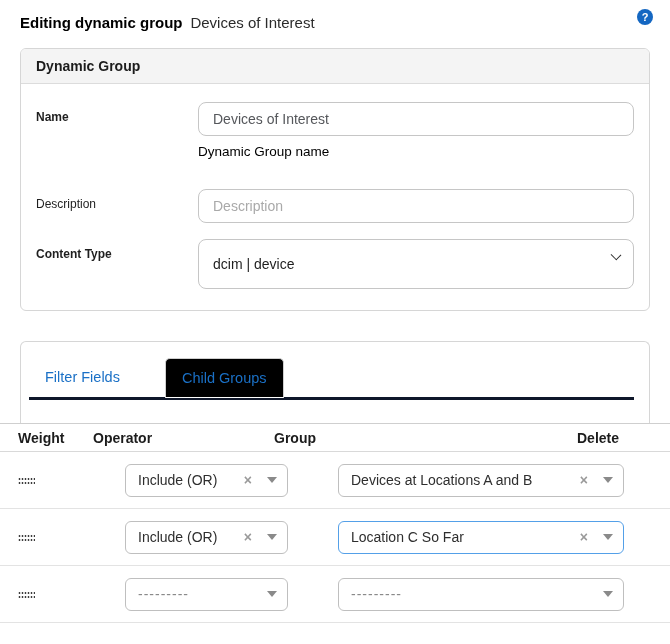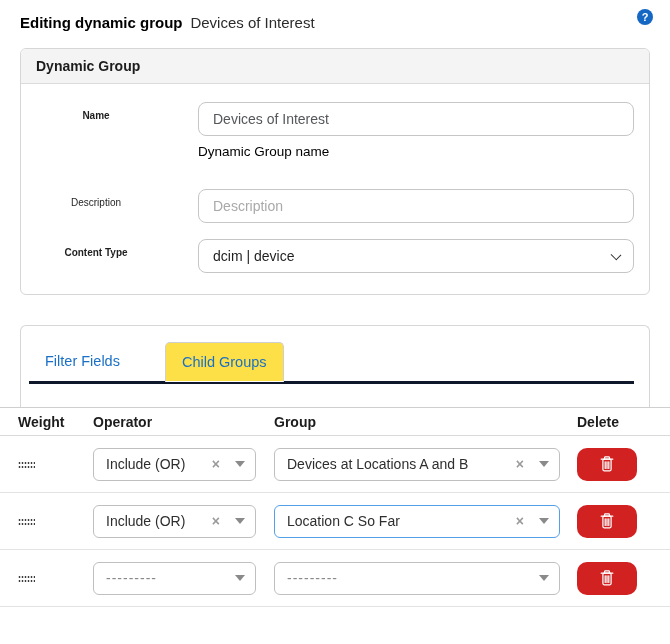--- a/index.html
+++ b/index.html
@@ -15,50 +15,50 @@
     text-align: center; cursor: pointer; }
 
   
   .panel { margin: 0 20px; border: 1px solid #d6d6d6; border-radius: 6px; background: #fff; }
   .panel-heading { background: #f4f4f4; border-bottom: 1px solid #dcdcdc; border-radius: 5px 5px 0 0;
     padding: 9px 15px; font-weight: 700; font-size: 14px; color: #1c1c1c; }
   .panel-dynamic-group { margin-bottom: 30px; }
 
   .panel-body { padding: 18px 15px 21px 15px; }
   .form-row { display: flex; }
-  .form-label { width: 120px; text-align: center; padding-top: 8px; font-size: 10px; color: #1f1f1f; flex: none; }
+  .form-label { width: 120px; text-align: left; padding-top: 8px; font-size: 12px; color: #1f1f1f; flex: none; }
   .form-label.bold { font-weight: 700; }
   .form-field { flex: 1; margin-left: 42px; }
   .text-input { width: 100%; height: 34px; border: 1px solid #c6c6c6; border-radius: 8px;
     padding: 6px 14px; font-size: 14px; font-family: inherit; color: #55575b; background: #fff; outline: none; }
   .text-input::placeholder { color: #a9a9a9; }
   .help-block { margin-top: 8px; font-size: 13.5px; color: #000000; }
   .row-description { margin-top: 30px; }
   .row-content-type { margin-top: 16px; }
-  .select-native { width: 100%; height: 34px; border: 1px solid #c6c6c6; border-radius: 8px;
+  .select-native { width: 100%; height: 50px; border: 1px solid #c6c6c6; border-radius: 8px;
     padding: 6px 28px 6px 14px; font-size: 14px; color: #1f1f1f; background: #fff;
     position: relative; display: flex; align-items: center; cursor: pointer; }
   .select-native .chevron { position: absolute; right: 13px; top: 11px; width: 8px; height: 8px;
     border-right: 1.6px solid #2d2d2d; border-bottom: 1.6px solid #2d2d2d; transform: rotate(45deg) scale(1,0.9); }
 
   
   .panel-filter { border-bottom: none; border-radius: 6px 6px 0 0; }
   .tabs-wrap { padding: 16px 15px 0 8px; }
   .nav-tabs { display: flex; border-bottom: 3px solid #0f172a; gap: 29px; }
   .tab { padding: 11px 16px; font-size: 14.5px; color: #1a70c6; cursor: pointer; }
   .tab.active { border: 1px solid #cfcfcf; border-bottom: 1px solid #fff; margin-bottom: -1px;
-    border-radius: 5px 5px 0 0; background: #fde047; }
+    border-radius: 5px 5px 0 0; background: #000000; }
   .tab-content-spacer { height: 23px; }
 
   
   .child-table { width: 670px; border-top: 1px solid #cfcfcf; }
   .ct-row { display: grid; grid-template-columns: 75px 181px 303px 1fr; padding-left: 18px; align-items: center; }
   .ct-head { height: 28px; border-bottom: 1px solid #d9d9d9; align-items: center; }
   .ct-head .ct-col { font-weight: 700; font-size: 14px; color: #1c1c1c; }
-  .ct-body-row { height: 57px; border-bottom: 1px solid #e3e3e3; }
+  .ct-body-row { height: 57px; border-bottom: 1px solid #e3e3e3; gap: 32px; }
 
   .drag-handle { width: 17px; height: 7px; cursor: grab;
     background-image: radial-gradient(circle, #3c3c3c 1px, transparent 1.15px);
     background-size: 3px 4px; background-position: 0 0; }
 
   .s2 { height: 33px; border: 1px solid #bfbfbf; border-radius: 6px; background: #fff;
     display: flex; align-items: center; padding: 0 10px 0 12px; cursor: pointer; }
   .s2-operator { width: 163px; }
   .s2-group { width: 286px; }
   .s2-value { font-size: 14px; color: #2e2e2e; white-space: nowrap; overflow: hidden; }

